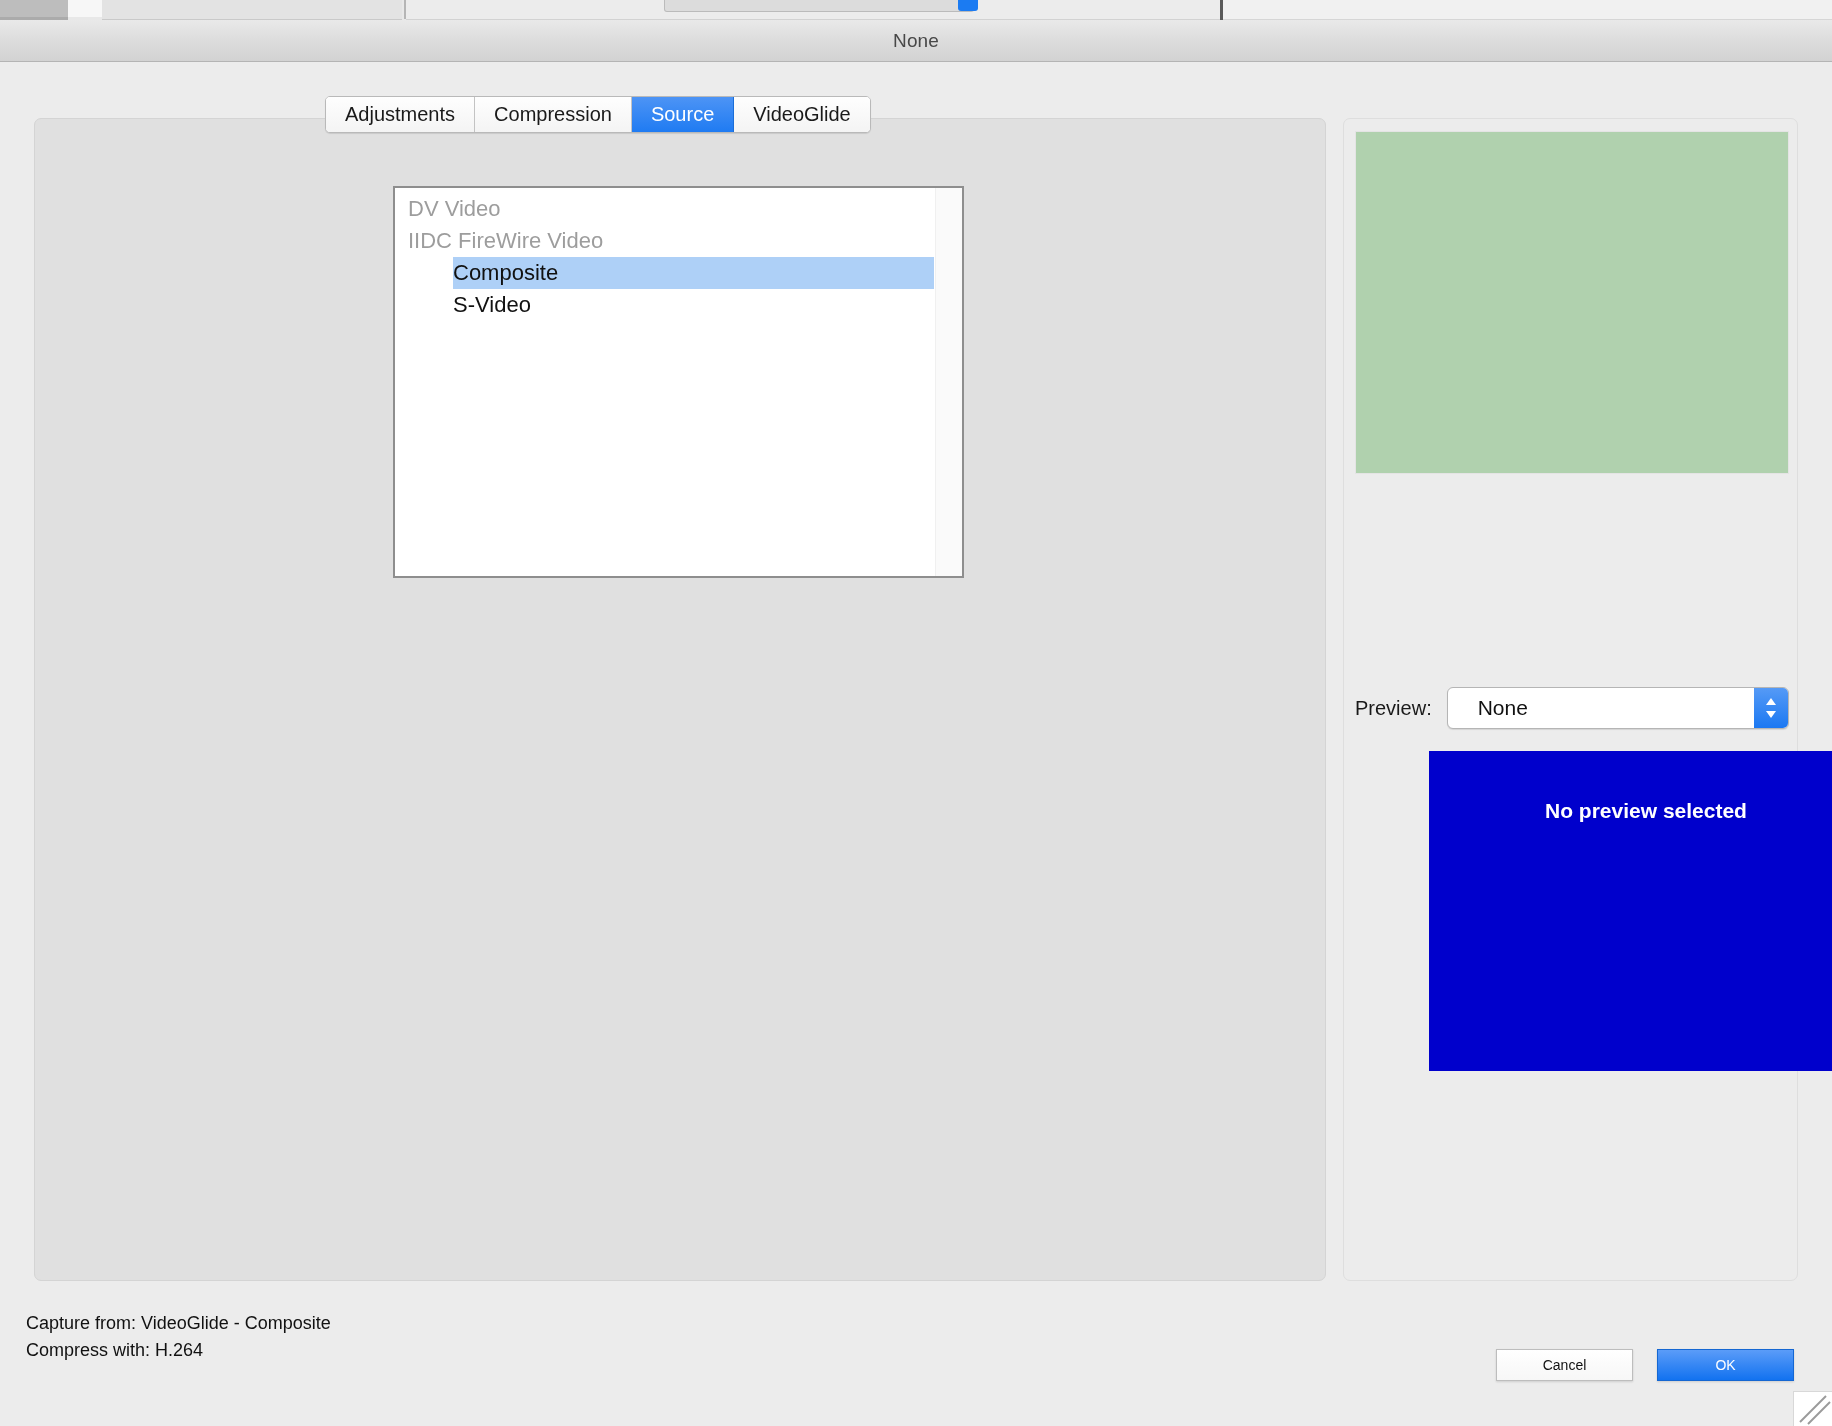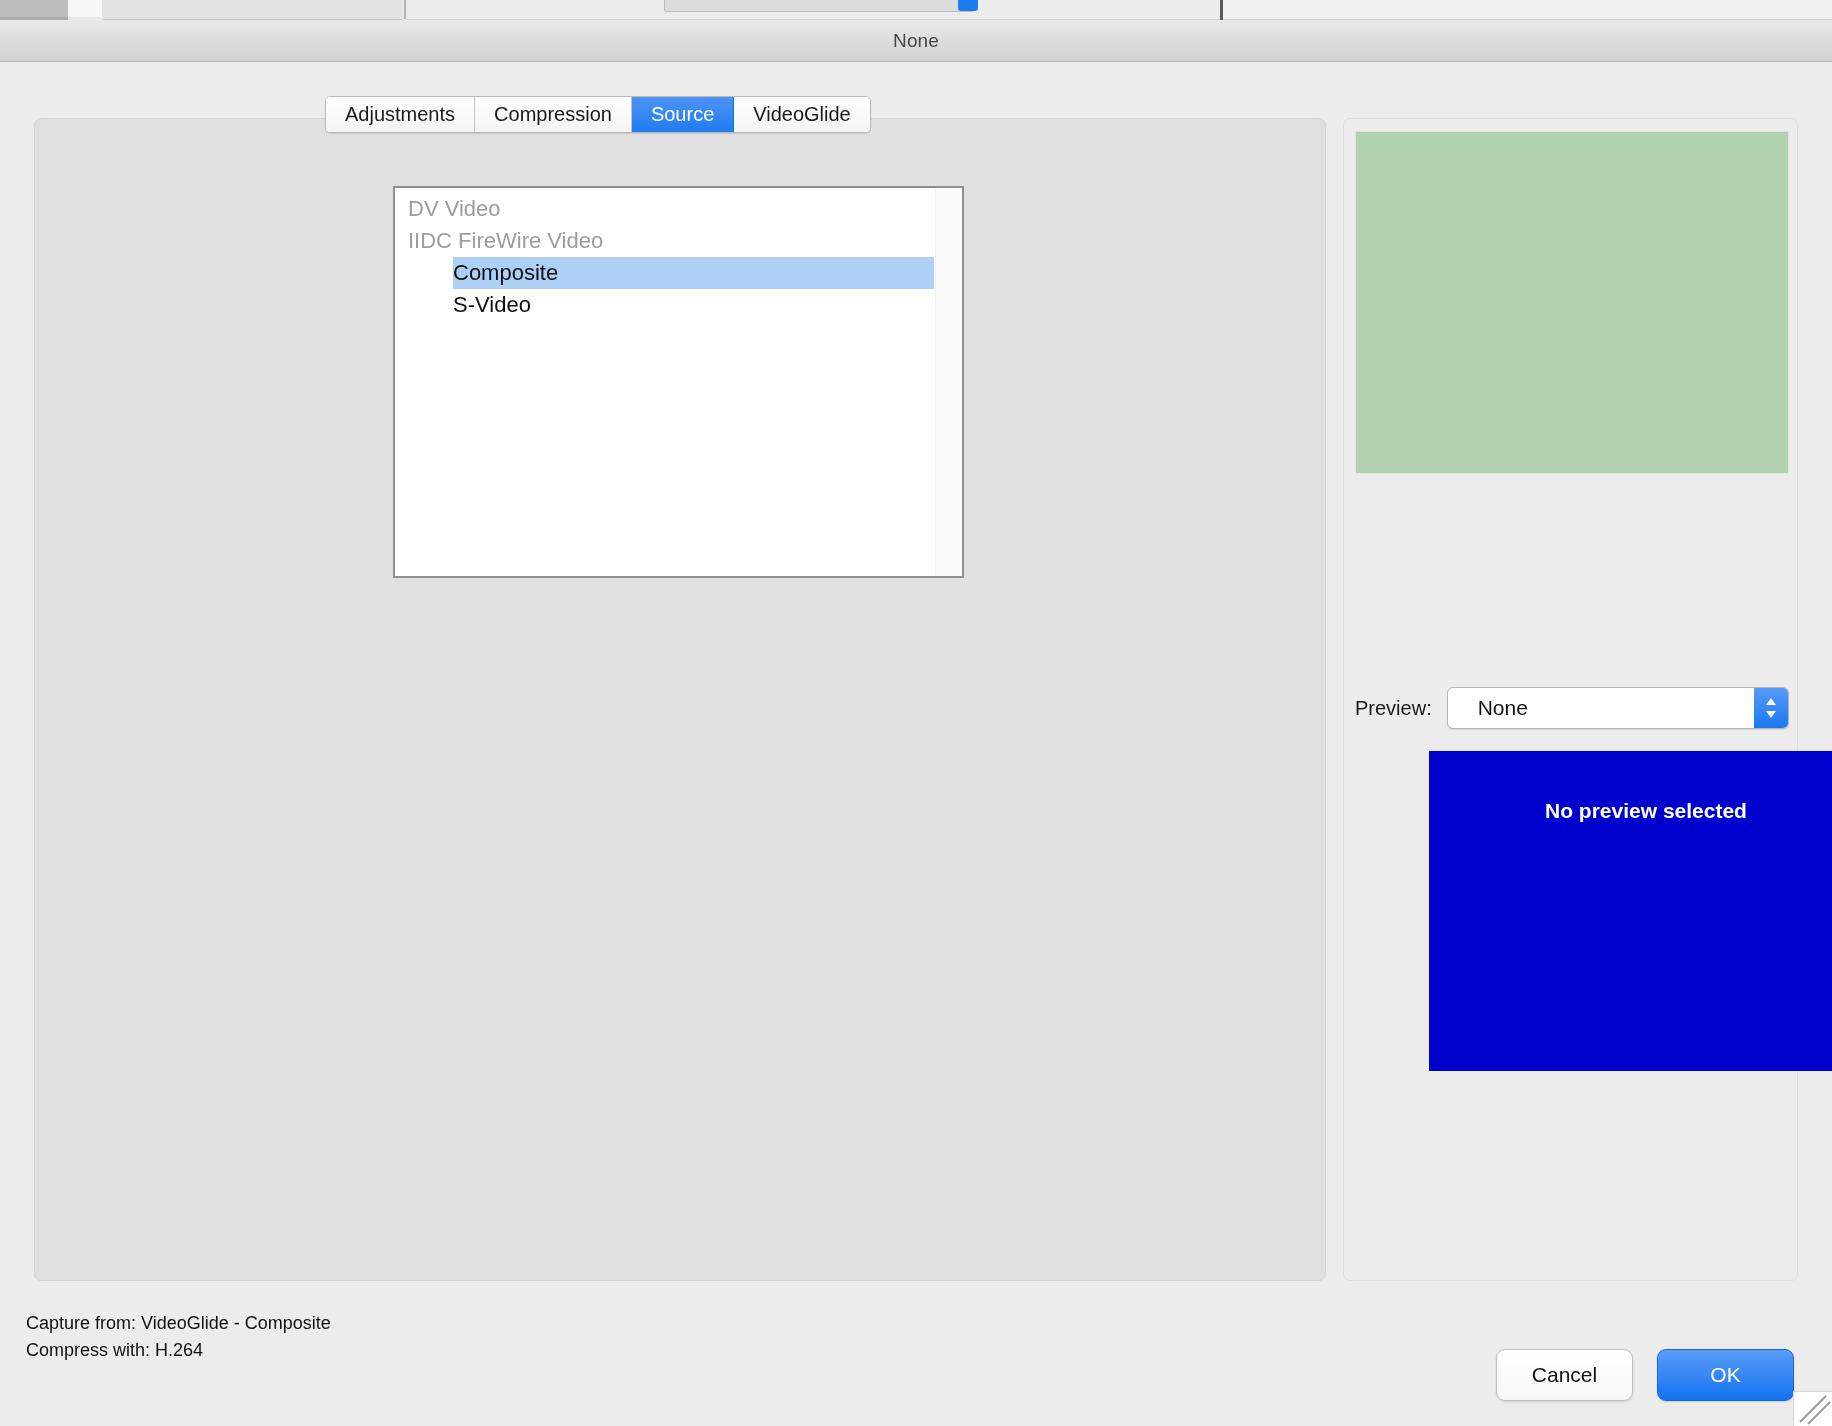--- a/index.html
+++ b/index.html
@@ -306,24 +306,24 @@
   .status div { white-space: nowrap; }
 
   
   .buttons {
     position: absolute;
     right: 38px; top: 1349px;
     display: flex;
     gap: 24px;
   }
   .btn {
-    height: 52px;
+    height: 32px;
     min-width: 137px;
-    border-radius: 9px;
-    font-size: 21px;
+    border-radius: 0;
+    font-size: 14px;
     display: flex;
     align-items: center;
     justify-content: center;
     box-sizing: border-box;
     cursor: default;
     box-shadow: 0 1px 2px rgba(0,0,0,0.13);
   }
   .btn-cancel {
     background: linear-gradient(to bottom, #ffffff 0%, #f7f7f7 100%);
     border: 1px solid #bdbdbd;

